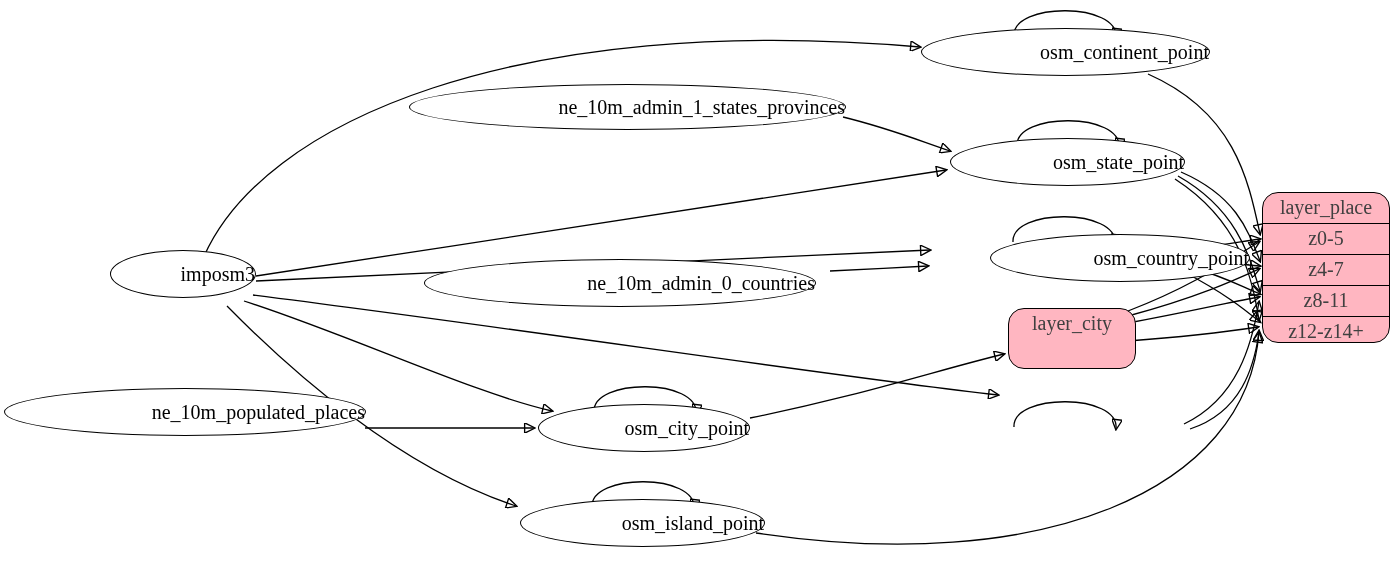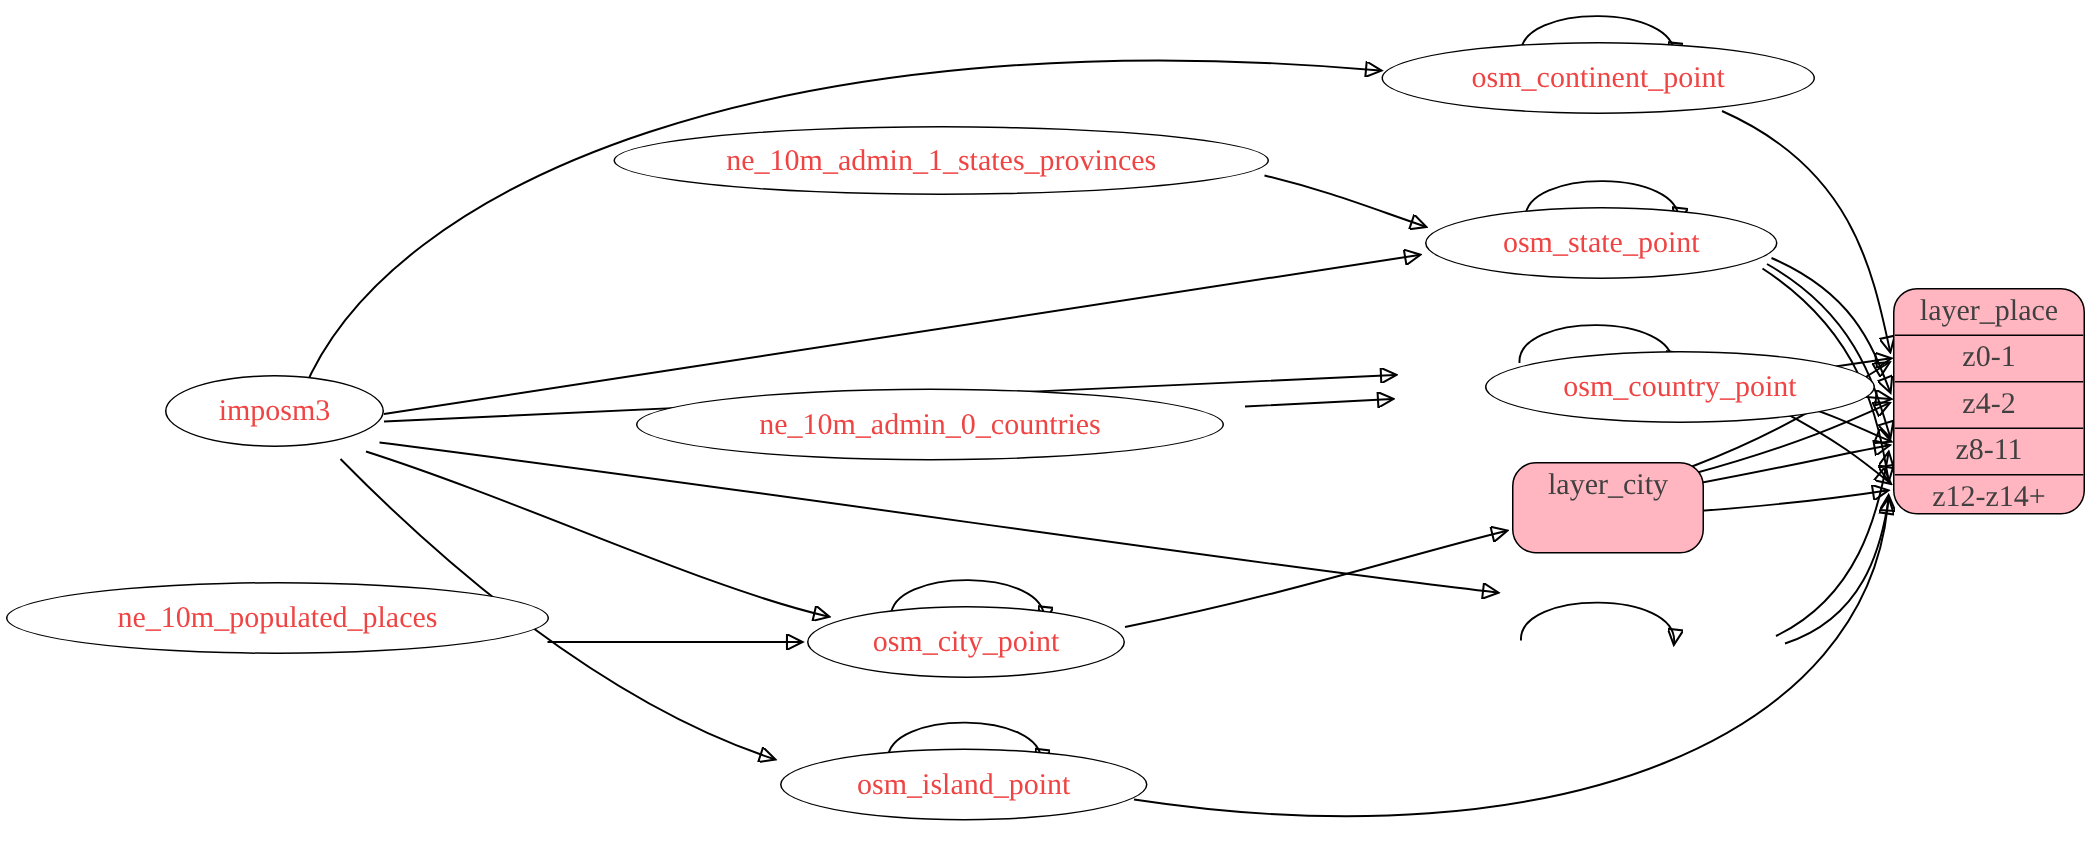--- a/index.html
+++ b/index.html
@@ -4,22 +4,22 @@
 <style>
   html,body{margin:0;padding:0;background:#fff;}
   #canvas{
     position:relative;width:1395px;height:568px;background:#fff;overflow:hidden;
     font-family:"Liberation Serif","DejaVu Serif",serif;
   }
   #edges{position:absolute;left:0;top:0;z-index:1;}
   .node{position:absolute;z-index:2;box-sizing:border-box;}
   .ellipse{
     border:1.4px solid #000;border-radius:50%;background:#fff;
-    display:flex;align-items:center;justify-content:center;
-    font-size:20px;color:#ef4444;white-space:nowrap;
+    display:flex;align-items:center;justify-content:flex-end;
+    font-size:20px;color:#000000;white-space:nowrap;
   }
   .record{
     border:1.5px solid #000;border-radius:16px;overflow:hidden;
     text-align:center;font-size:20px;color:#404040;
   }
   .record .row{height:30px;line-height:28px;border-top:1.2px solid #000;}
   .record .row:first-child{border-top:none;}
 
   
   #n-imposm3            {left:110px;top:250px;width:146px;height:48px;}
@@ -112,19 +112,19 @@
   </div>
   <div class="node ellipse" id="n-island-point">
     <span>osm_island_point</span>
   </div>
 
   <div class="node record" id="n-layer-city" style="background: rgb(255, 182, 193);">
     <div class="row">layer_city</div>
   </div>
   <div class="node record" id="n-layer-place" style="background: rgb(255, 182, 193);">
     <div class="row">layer_place</div>
-    <div class="row">z0-1</div>
-    <div class="row">z4-2</div>
+    <div class="row">z0-5</div>
+    <div class="row">z4-7</div>
     <div class="row">z8-11</div>
     <div class="row">z12-z14+</div>
   </div>
 
 </div>
 
 </body></html>

